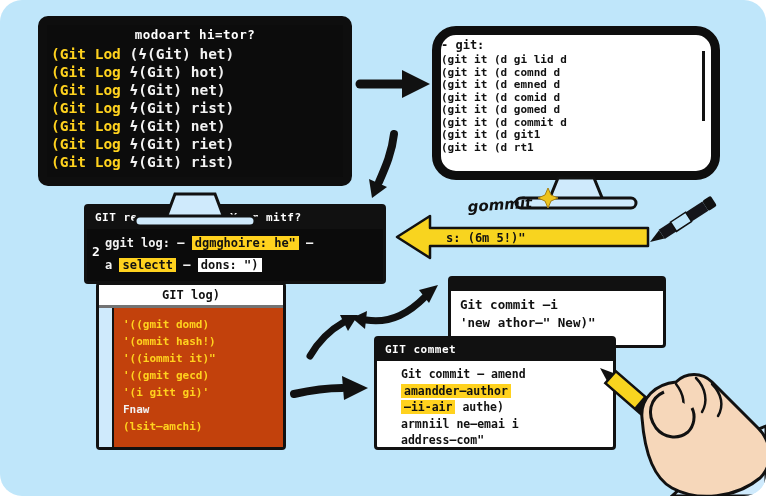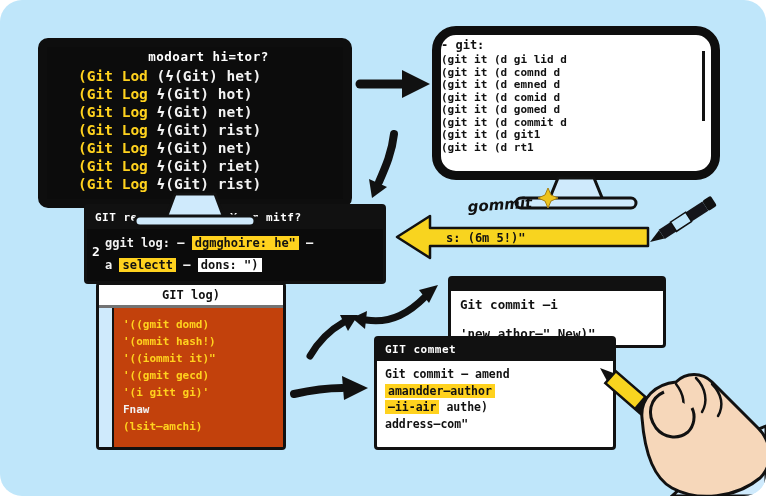--- a/index.html
+++ b/index.html
@@ -34,24 +34,24 @@
   
   .w3-titlebar{background:#fff;color:#111;border-bottom:3px solid #737373;height:20px;line-height:20px;text-align:center;font-weight:bold;font-size:12px;white-space:nowrap;}
   .w3-content{position:relative;background:#c2410c;height:calc(100% - 23px);}
   .w3-strip{position:absolute;left:0;top:0;bottom:0;width:13px;background:#cfeafc;border-right:2px solid #111;}
   .w3-lines{margin-left:24px;padding-top:8px;}
   .w3-line{font-size:11px;font-weight:bold;line-height:17px;color:#ffd21e;white-space:nowrap;}
   .w3-line.white{color:#f2f2f2;}
   
   .w4-bar{height:12px;background:#111;}
   .w4-content{padding:6px 9px;font-size:12.5px;font-weight:bold;color:#111;}
-  .w4-l1{margin-bottom:14px;white-space:nowrap;}
+  .w4-l1{margin-bottom:3px;white-space:nowrap;}
   .w4-l2{white-space:nowrap;}
   
-  .w5-content{padding:5px 8px;font-size:11.5px;font-weight:bold;color:#111;line-height:16.5px;}
+  .w5-content{padding:5px 24px;font-size:11.5px;font-weight:bold;color:#111;line-height:16.5px;}
   .w5-line{white-space:nowrap;}
   svg.layer{position:absolute;left:0;top:0;z-index:4;pointer-events:none;}
   svg.toplayer{position:absolute;left:0;top:0;z-index:10;pointer-events:none;}
 </style>
 </head>
 <body>
 
 <div id="canvas">
 
   <svg class="layer" width="766" height="496" viewBox="0 0 766 496">
@@ -100,21 +100,21 @@
     </g>
 
     <g transform="translate(650,242) rotate(-33)">
       <polygon points="0,0 14,-5 14,5" fill="#111"></polygon>
       <rect x="14" y="-5.5" width="52" height="11" fill="#15151a"></rect>
       <rect x="28" y="-5.5" width="18" height="11" fill="#bfe6fa" stroke="#111" stroke-width="1.5"></rect>
       <rect x="66" y="-6" width="10" height="12" rx="2" fill="#111"></rect>
     </g>
   </svg>
 
-  <div class="abs monitor m-dark" style="left:38px;top:38px;width:314px;height:170px;padding-left:27px;">
+  <div class="abs monitor m-dark" style="left:38px;top:16px;width:314px;height:170px;">
     <div class="m1-title">modoart hi=tor?</div>
     <div>
       <div class="m1-line"><span class="yel">(Git Lod</span><span class="wht"> (ϟ(Git) het)</span></div>
       <div class="m1-line"><span class="yel">(Git Log</span><span class="wht"> ϟ(Git) hot)</span></div>
       <div class="m1-line"><span class="yel">(Git Log</span><span class="wht"> ϟ(Git) net)</span></div>
       <div class="m1-line"><span class="yel">(Git Log</span><span class="wht"> ϟ(Git) rist)</span></div>
       <div class="m1-line"><span class="yel">(Git Log</span><span class="wht"> ϟ(Git) net)</span></div>
       <div class="m1-line"><span class="yel">(Git Log</span><span class="wht"> ϟ(Git) riet)</span></div>
       <div class="m1-line"><span class="yel">(Git Log</span><span class="wht"> ϟ(Git) rist)</span></div>
     </div>
@@ -167,20 +167,21 @@
       <div class="w4-l2">'new athor—" New)"</div>
     </div>
   </div>
 
   <div class="abs window" style="left:374px;top:336px;width:242px;height:114px;">
     <div class="titlebar">GIT commet</div>
     <div class="w5-content">
       <div class="w5-line">Git commit — amend</div>
       <div class="w5-line"><span class="hl-y">amandder—author</span></div>
       <div class="w5-line"><span class="hl-y">—ii-air</span><span> authe)</span></div>
+      <div class="w5-line">armniil ne—emai i</div>
       <div class="w5-line">address—com"</div>
     </div>
   </div>
 
   <svg class="toplayer" width="766" height="496" viewBox="0 0 766 496">
 
     <polygon points="766,426 766,496 672,496 736,438" fill="#cfeafc" stroke="#111" stroke-width="3"></polygon>
 
     <g transform="translate(600,368) rotate(41)">
       <polygon points="0,0 16,-6 16,6" fill="#111"></polygon>

